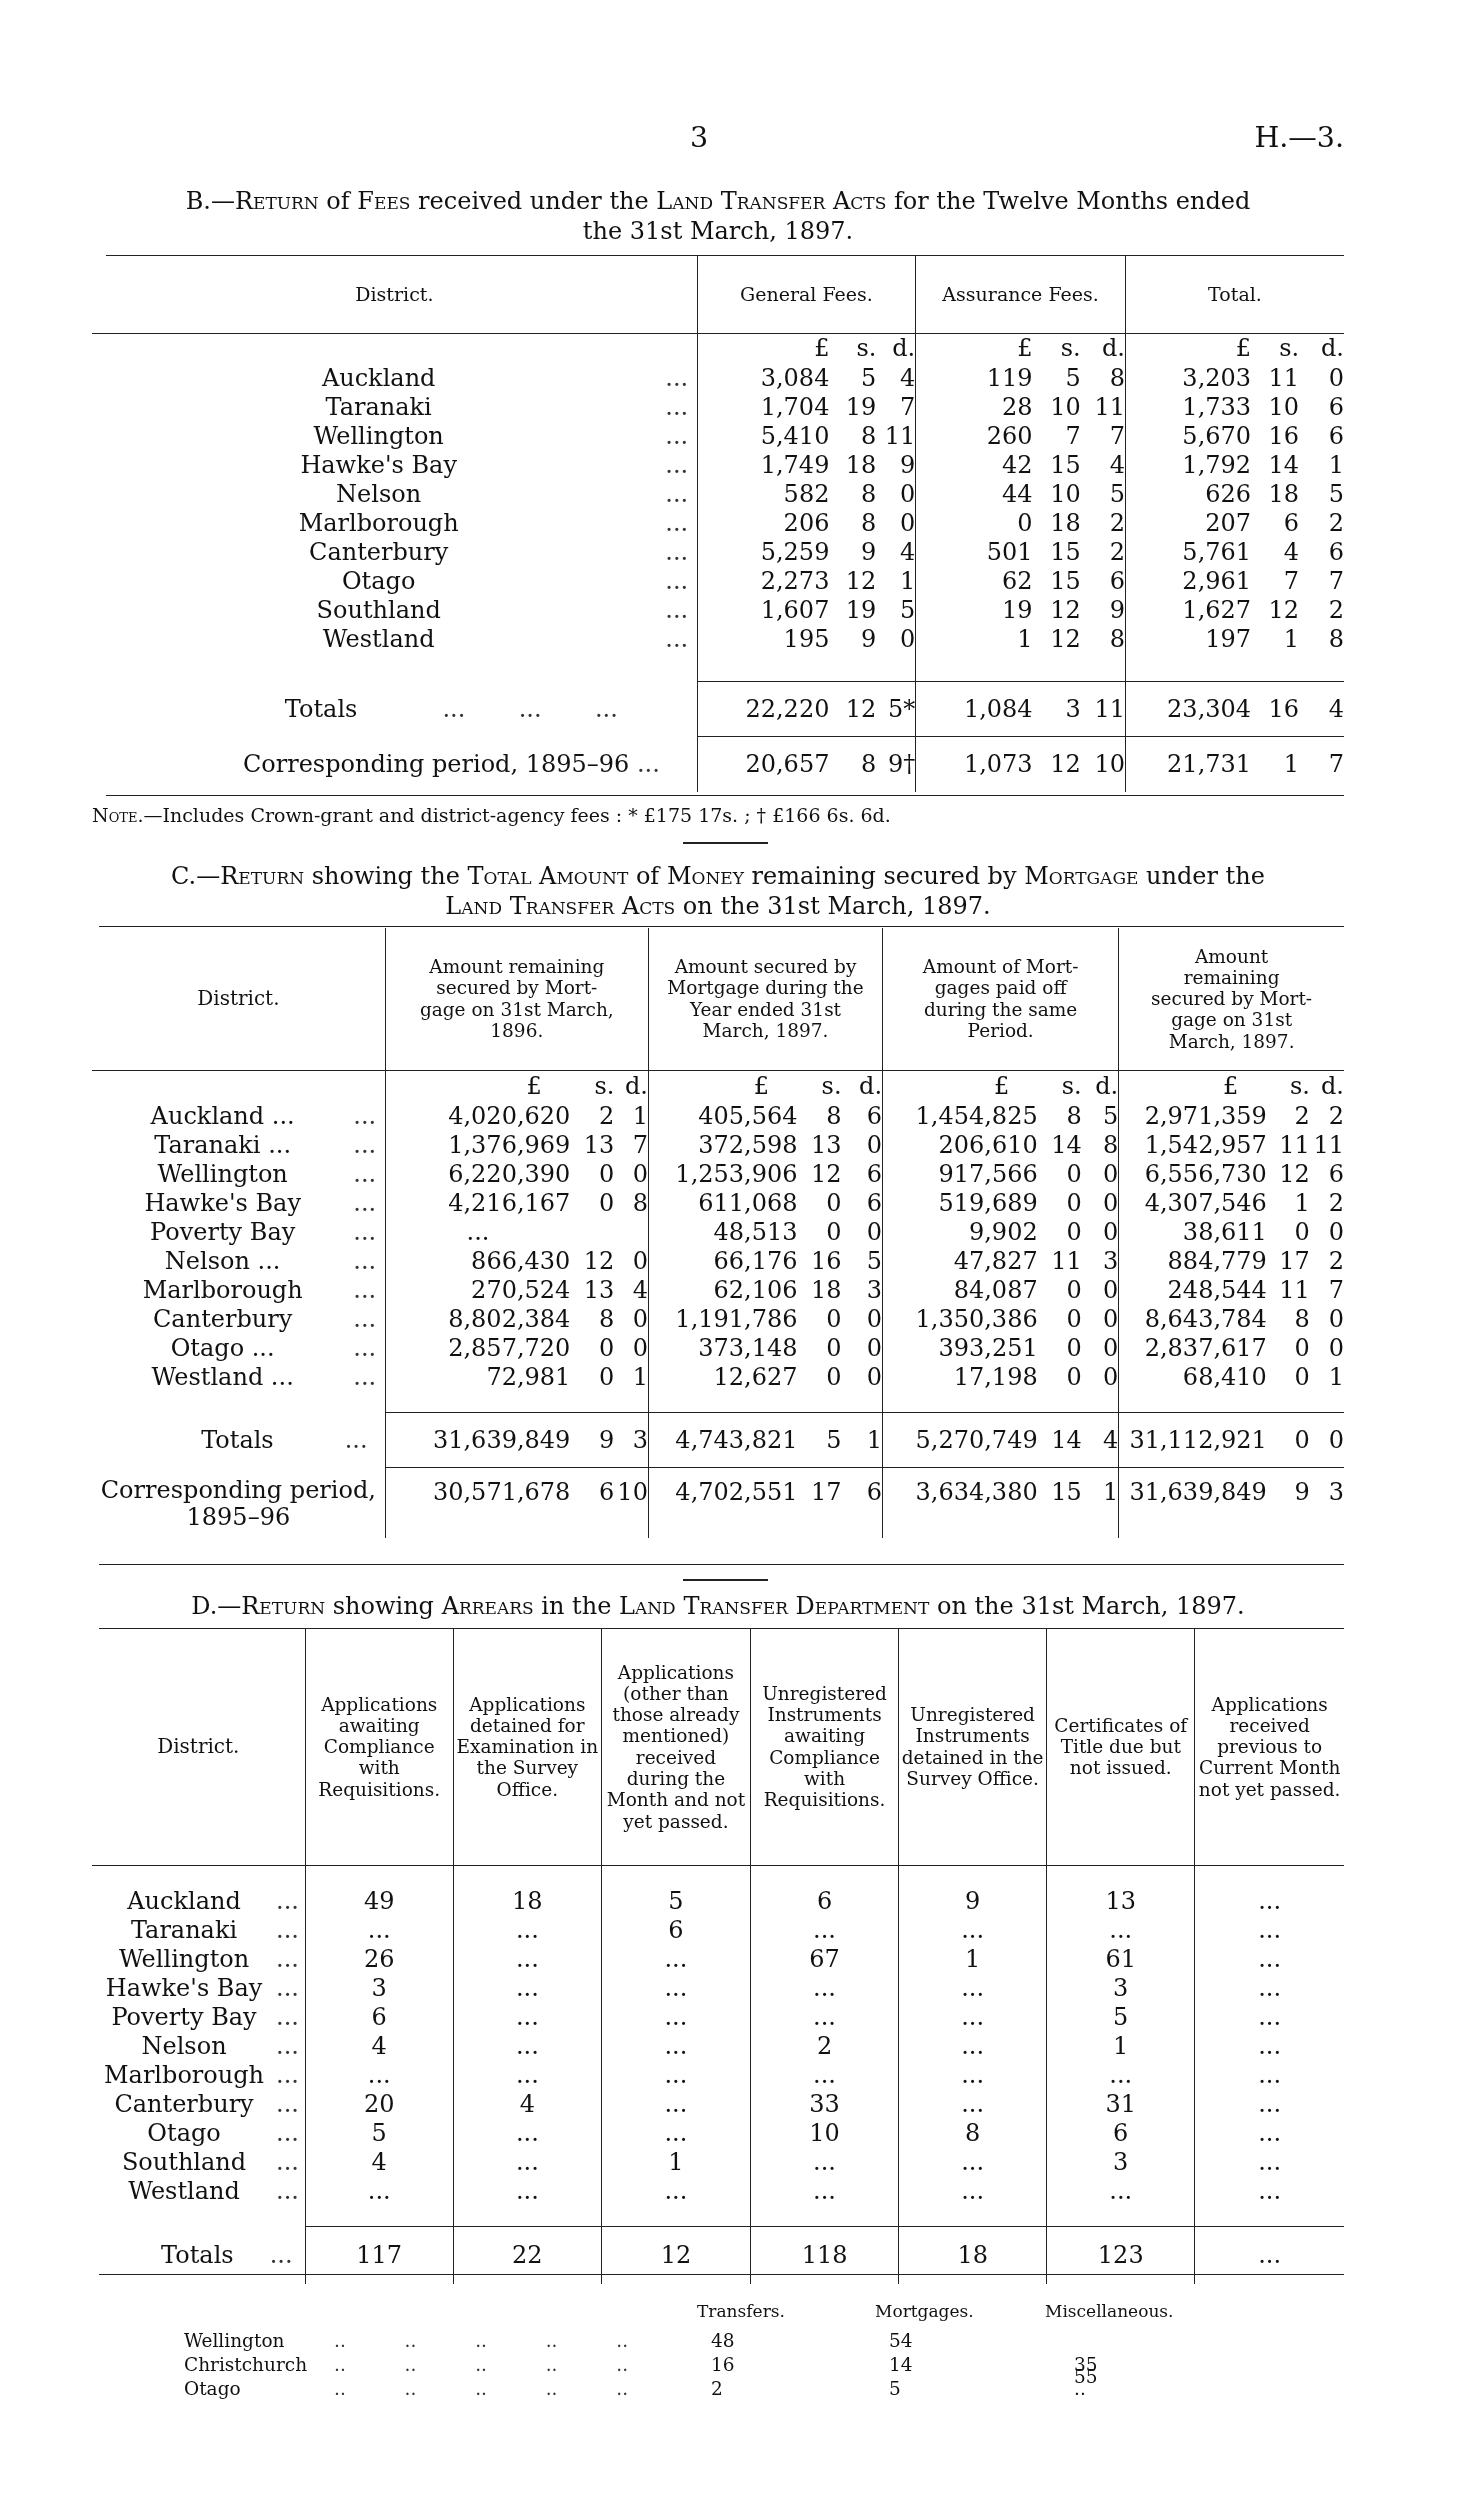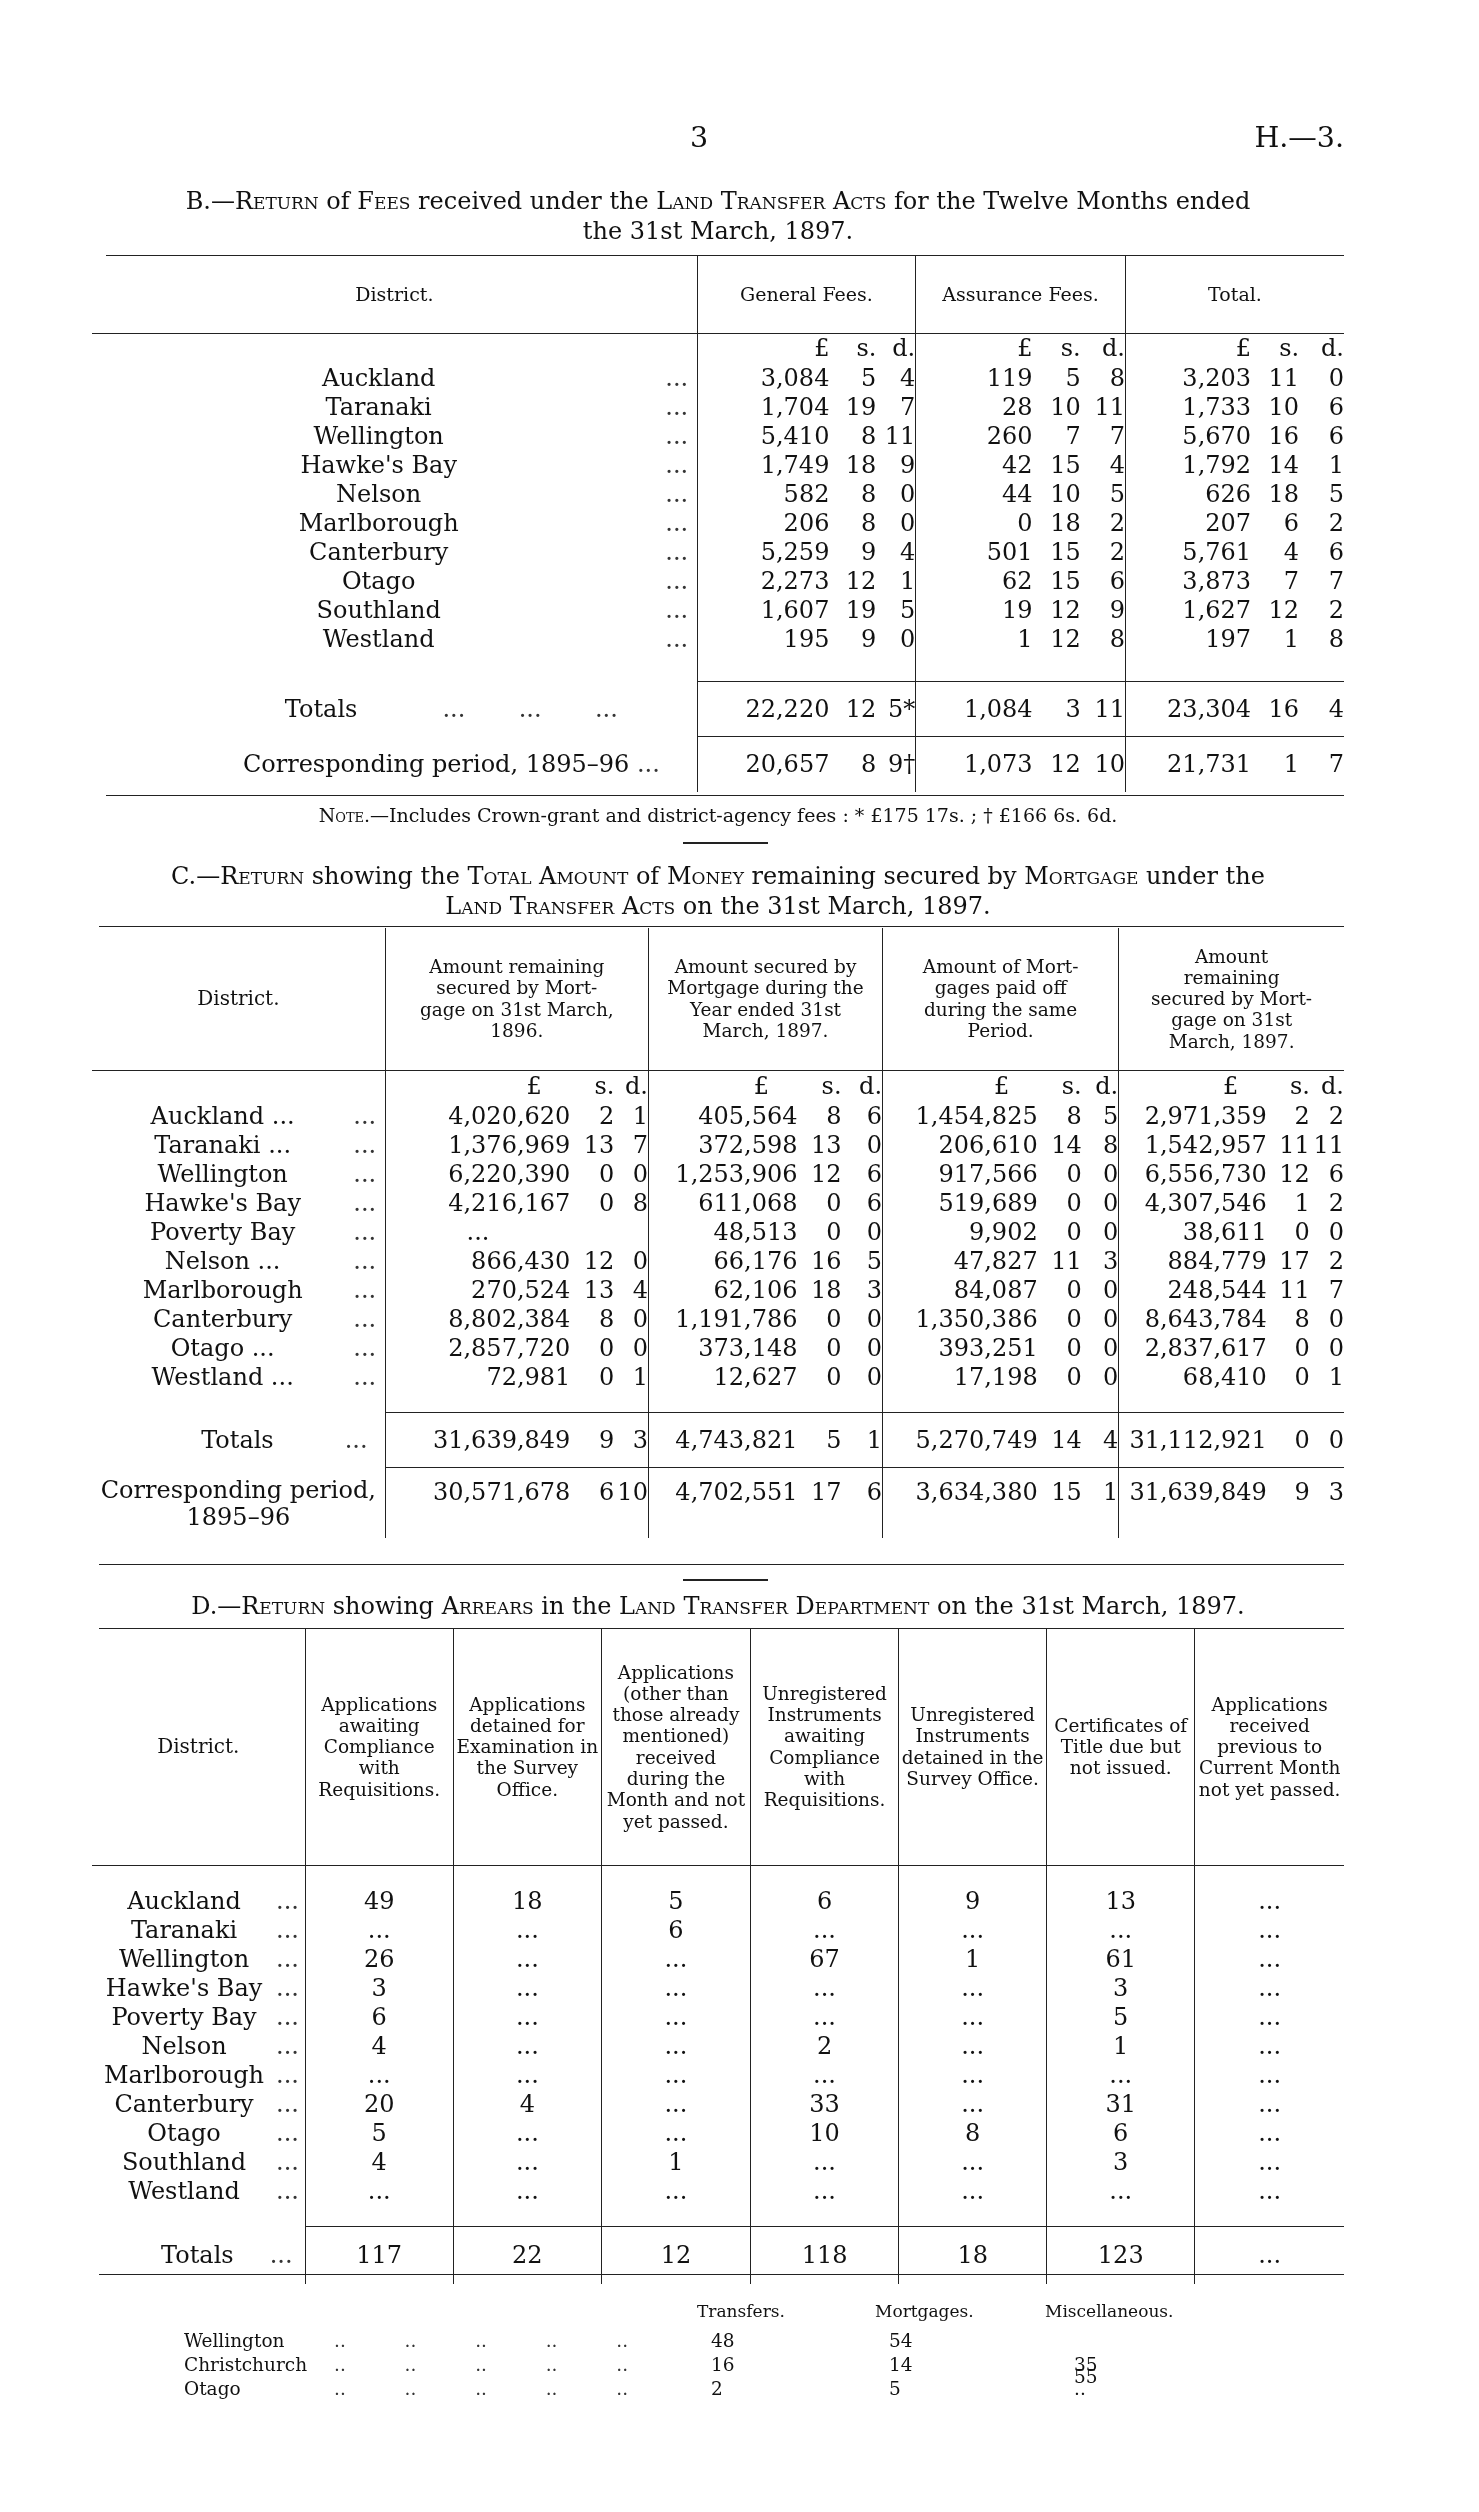--- a/index.html
+++ b/index.html
@@ -7,21 +7,21 @@
     width: 1479px; height: 2512px; position: relative; overflow: hidden;
     font-family: "DejaVu Serif", "Liberation Serif", serif;
     color: #111; font-size: 24px;
   }
   .page { position: absolute; left: 92px; top: 0; width: 1252px; }
   .hdr { position: absolute; top: 121px; left: 0; width: 1252px; height: 36px; }
   .hdr .pg { position: absolute; left: 598px; top: 0; font-size: 28.5px; }
   .hdr .code { position: absolute; right: 0; top: 0; font-size: 28.5px; }
   .title { position: absolute; left: 0; width: 1252px; text-align: center; font-size: 24px; line-height: 30px; }
   .title .sc { font-variant: small-caps; }
-  .note { position: absolute; left: 0; width: 1252px; text-align: center; font-size: 19px; }
+  .note { position: absolute; left: 0; width: 1252px; font-size: 19px; }
   .note .sc { font-variant: small-caps; }
   .rule { position: absolute; border-top: 1.4px solid #222; }
   .shortrule { position: absolute; left: 591px; width: 85px; border-top: 2.1px solid #222; }
   table { border-collapse: collapse; position: absolute; left: 0; width: 1252px; }
   td, th { padding: 0; font-weight: normal; }
   .vb { border-left: 1.1px solid #222; }
   .num { text-align: right; white-space: nowrap; font-variant-numeric: tabular-nums; }
   .th-small { font-size: 18.5px; line-height: 21.3px; text-align: center; vertical-align: middle; }
   .dist { white-space: nowrap; text-align: center; }
   .dots { color: #333; }
@@ -166,21 +166,21 @@
           <td class="num">6</td>
         </tr>
         <tr style="height:29px;">
           <td class="dist"><span>Otago</span><span class="dots" style="float: right; padding-right: 8.5px;">...</span></td>
           <td class="num vb">2,273</td>
           <td class="num">12</td>
           <td class="num">1</td>
           <td class="num vb">62</td>
           <td class="num">15</td>
           <td class="num">6</td>
-          <td class="num vb">3,873</td>
+          <td class="num vb">2,961</td>
           <td class="num">7</td>
           <td class="num">7</td>
         </tr>
         <tr style="height:29px;">
           <td class="dist"><span>Southland</span><span class="dots" style="float: right; padding-right: 8.5px;">...</span></td>
           <td class="num vb">1,607</td>
           <td class="num">19</td>
           <td class="num">5</td>
           <td class="num vb">19</td>
           <td class="num">12</td>

